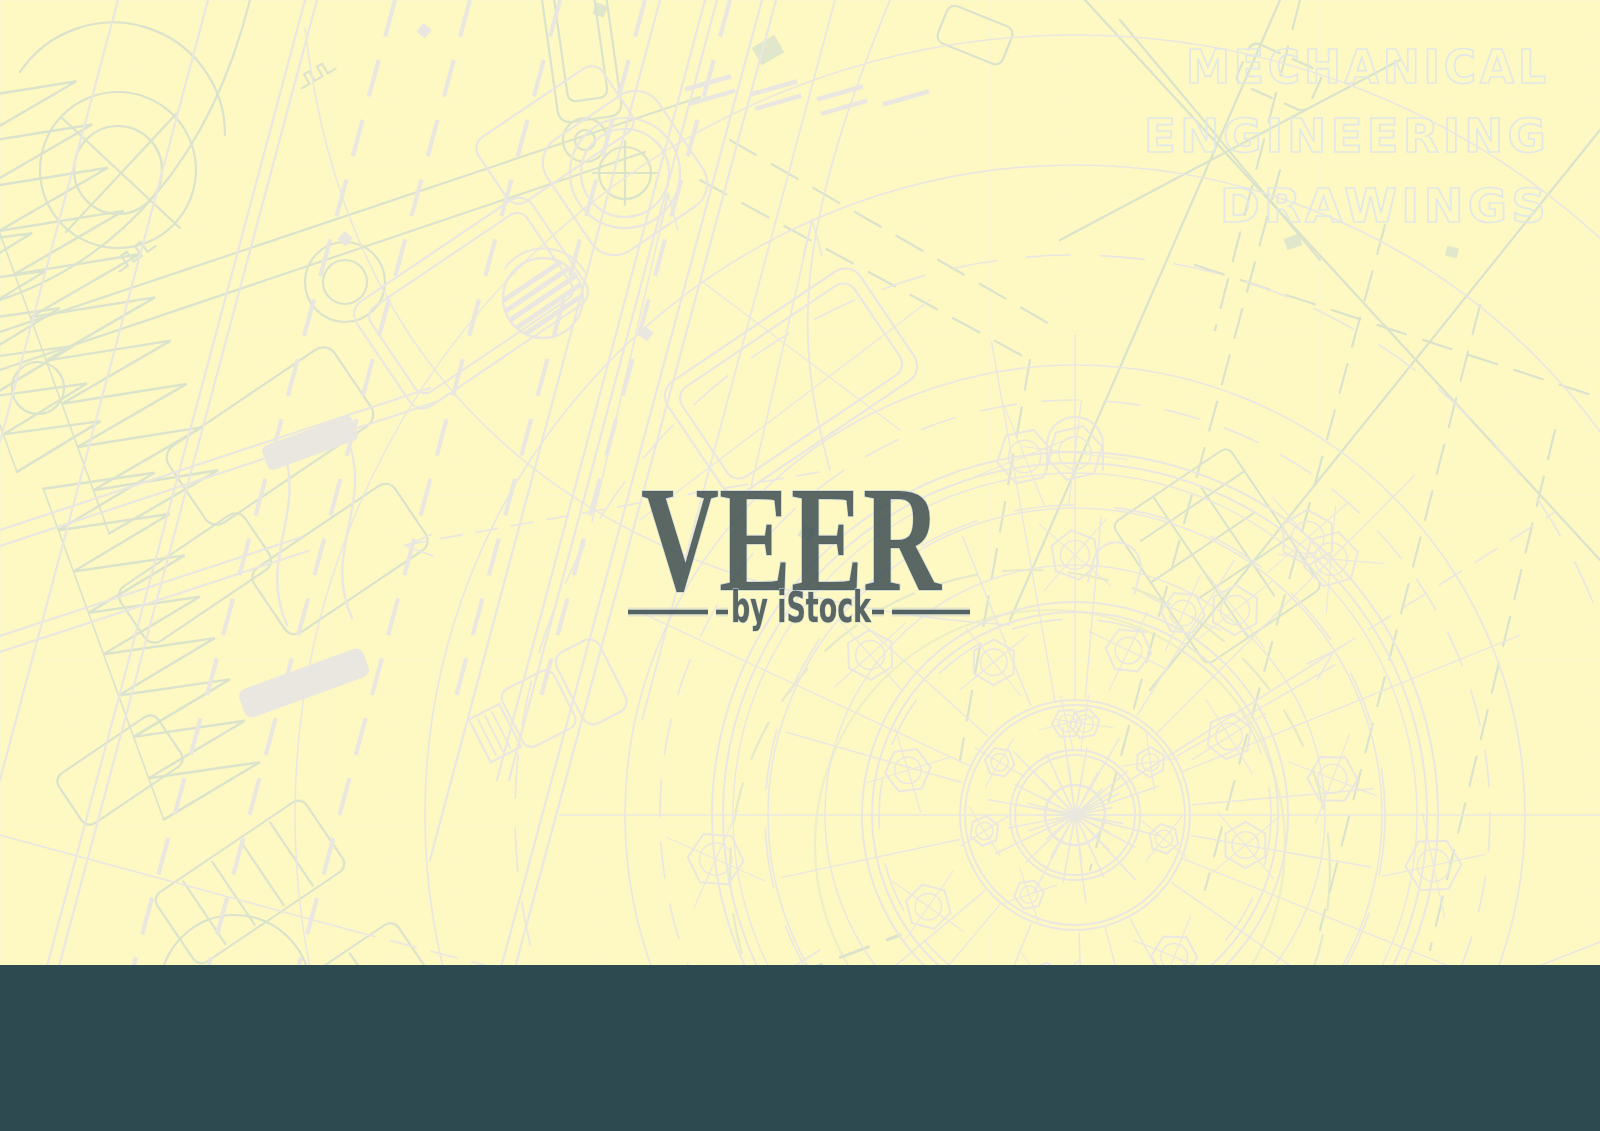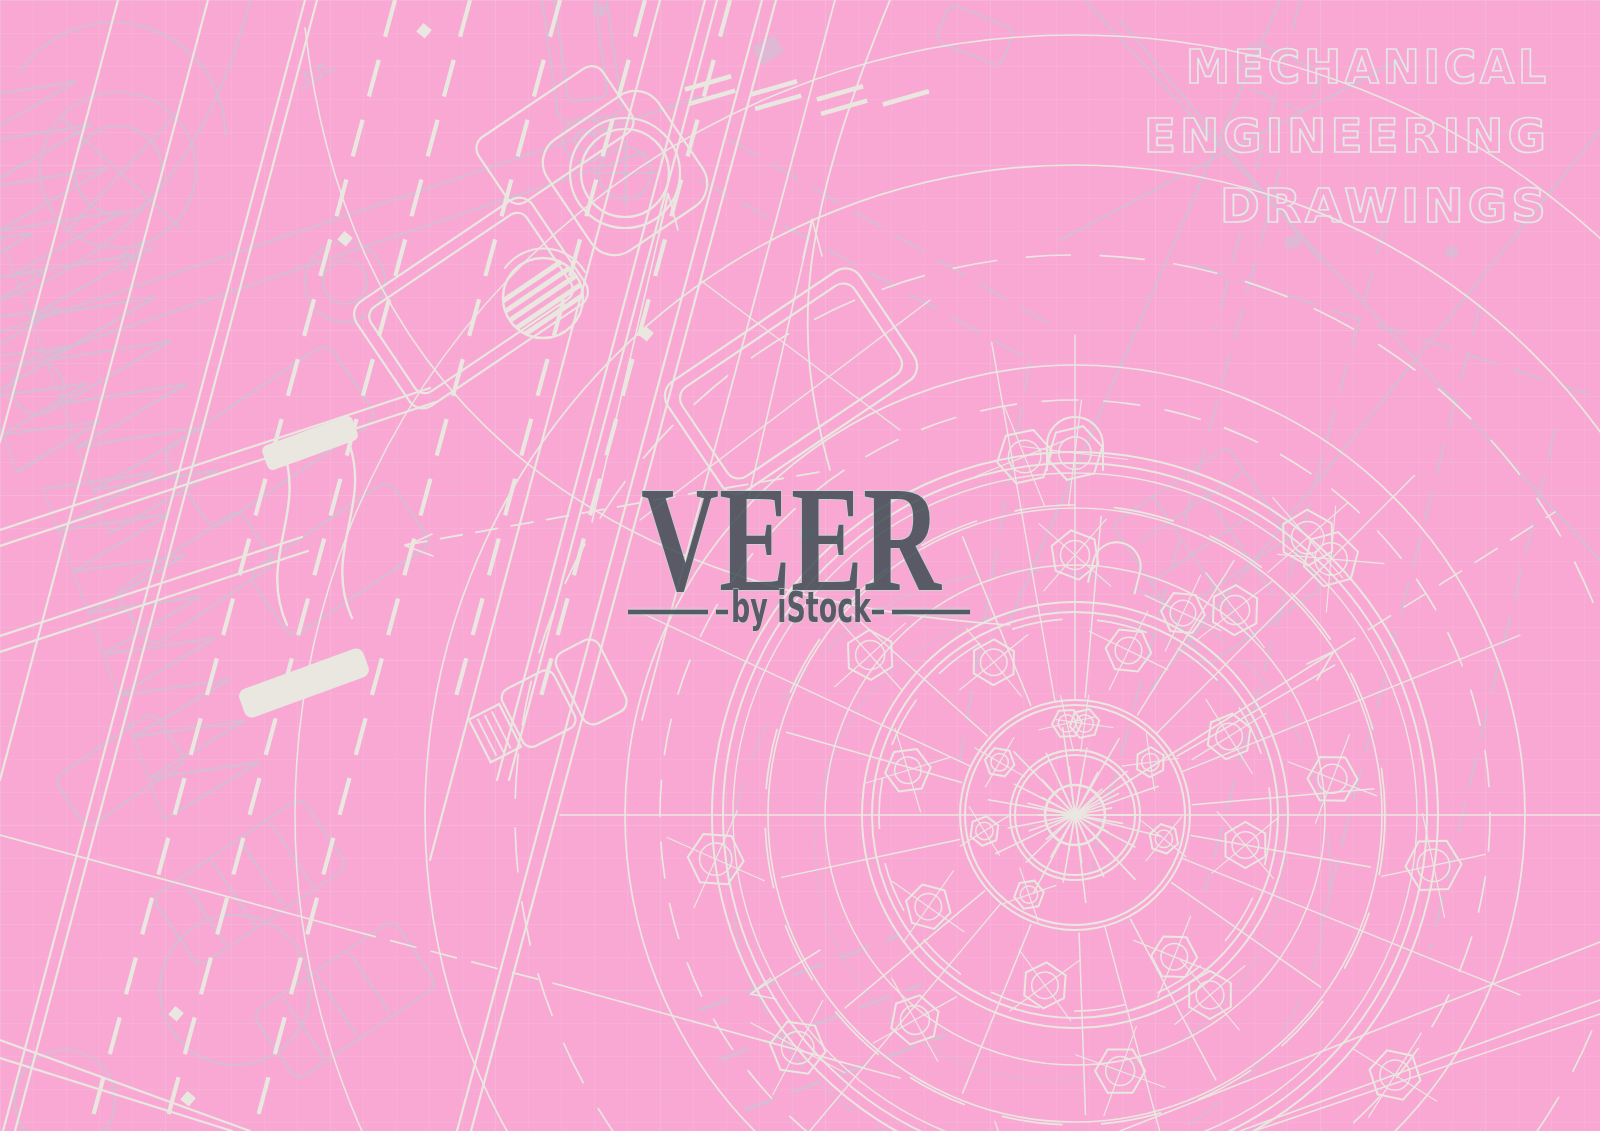--- a/index.html
+++ b/index.html
@@ -1,16 +1,16 @@
 <!DOCTYPE html>
 <html><head>
 <meta charset="utf-8">
 <style>
   html,body{margin:0;padding:0;background:#2e4a51;}
-  .stage{position:relative;width:1600px;height:1131px;overflow:hidden;background:#f9a8d4;text-align:right;}
+  .stage{position:relative;width:1600px;height:965px;overflow:hidden;background:#fef9c3;text-align:right;}
   .grid{position:absolute;inset:0;
     background-image:
       repeating-linear-gradient(to right, rgba(230,240,242,0.10) 0 1px, transparent 1px 33px),
       repeating-linear-gradient(to bottom, rgba(230,240,242,0.10) 0 1px, transparent 1px 33px),
       repeating-linear-gradient(to right, rgba(230,240,242,0.07) 0 1px, transparent 1px 165px),
       repeating-linear-gradient(to bottom, rgba(230,240,242,0.07) 0 1px, transparent 1px 165px);}
   svg{position:absolute;inset:0;}
   .t-title{font-family:"DejaVu Sans",sans-serif;font-weight:bold;}
   .t-serif{font-family:"Liberation Serif",serif;font-weight:bold;}
   .t-sans{font-family:"DejaVu Sans",sans-serif;font-weight:bold;}

